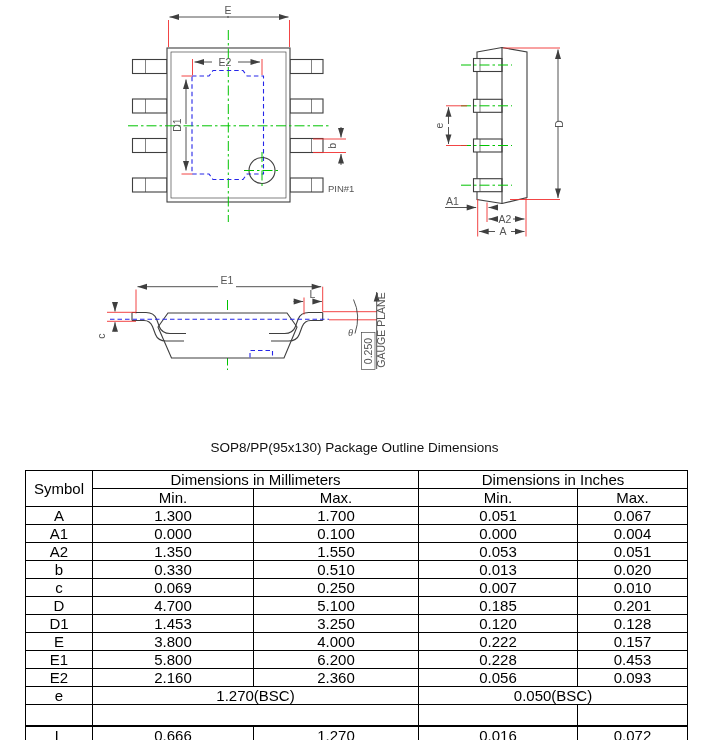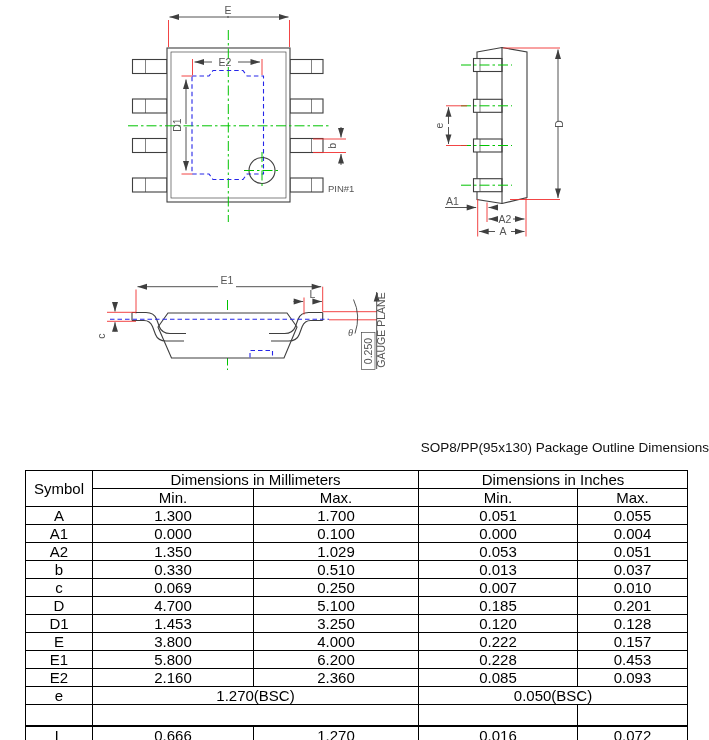--- a/index.html
+++ b/index.html
@@ -8,21 +8,21 @@
   svg text{font-family:"Liberation Sans",sans-serif;font-size:10.5px;fill:#555;}
   svg text.small{font-size:9.5px;}
   svg text.theta{font-family:"Liberation Serif",serif;font-style:italic;font-size:10.5px;}
   .oln{stroke:#3f3f3f;fill:none;stroke-width:1.1;}
   .fil{fill:#fff;stroke:#3f3f3f;stroke-width:1.1;}
   .thin{stroke:#3f3f3f;fill:none;stroke-width:0.65;}
   .dim{stroke:#3f3f3f;fill:none;stroke-width:0.9;}
   .red{stroke:#f03030;fill:none;stroke-width:0.9;}
   .grn{stroke:#00c300;fill:none;stroke-width:1;stroke-dasharray:10 3 2.5 3;}
   .blu{stroke:#2626e8;fill:none;stroke-width:1.1;stroke-dasharray:4.5 3;}
-  .title{position:absolute;top:440px;left:0;width:709px;text-align:right;
+  .title{position:absolute;top:440px;left:0;width:709px;text-align:center;
          font-size:13.5px;color:#111;}
   .tblwrap{position:absolute;top:470px;left:25px;}
   table{border-collapse:collapse;table-layout:fixed;width:662px;
         font-family:"Liberation Sans",sans-serif;font-size:15px;color:#000;}
   td,th{border:1px solid #000;text-align:center;vertical-align:middle;
         padding:0;height:13.5px;font-weight:normal;overflow:hidden;white-space:nowrap;}
   tr.blank td{height:20px;}
   tr.lrow td{border-top-width:2px;height:14.5px;}
   tr:last-child td{border-bottom-width:2px;height:14.5px;}
 </style>
@@ -241,42 +241,42 @@
         <th>Min.</th>
         <th>Max.</th>
         <th>Min.</th>
         <th>Max.</th>
       </tr>
       <tr>
         <td>A</td>
         <td>1.300</td>
         <td>1.700</td>
         <td>0.051</td>
-        <td>0.055</td>
+        <td>0.067</td>
       </tr>
       <tr>
         <td>A1</td>
         <td>0.000</td>
         <td>0.100</td>
         <td>0.000</td>
         <td>0.004</td>
       </tr>
       <tr>
         <td>A2</td>
         <td>1.350</td>
-        <td>1.029</td>
+        <td>1.550</td>
         <td>0.053</td>
         <td>0.051</td>
       </tr>
       <tr>
         <td>b</td>
         <td>0.330</td>
         <td>0.510</td>
         <td>0.013</td>
-        <td>0.037</td>
+        <td>0.020</td>
       </tr>
       <tr>
         <td>c</td>
         <td>0.069</td>
         <td>0.250</td>
         <td>0.007</td>
         <td>0.010</td>
       </tr>
       <tr>
         <td>D</td>
@@ -303,21 +303,21 @@
         <td>E1</td>
         <td>5.800</td>
         <td>6.200</td>
         <td>0.228</td>
         <td>0.453</td>
       </tr>
       <tr>
         <td>E2</td>
         <td>2.160</td>
         <td>2.360</td>
-        <td>0.085</td>
+        <td>0.056</td>
         <td>0.093</td>
       </tr>
       <tr>
         <td>e</td>
         <td colspan="2">1.270(BSC)</td>
         <td colspan="2">0.050(BSC)</td>
       </tr>
       <tr class="blank">
         <td></td>
         <td colspan="2"></td>

